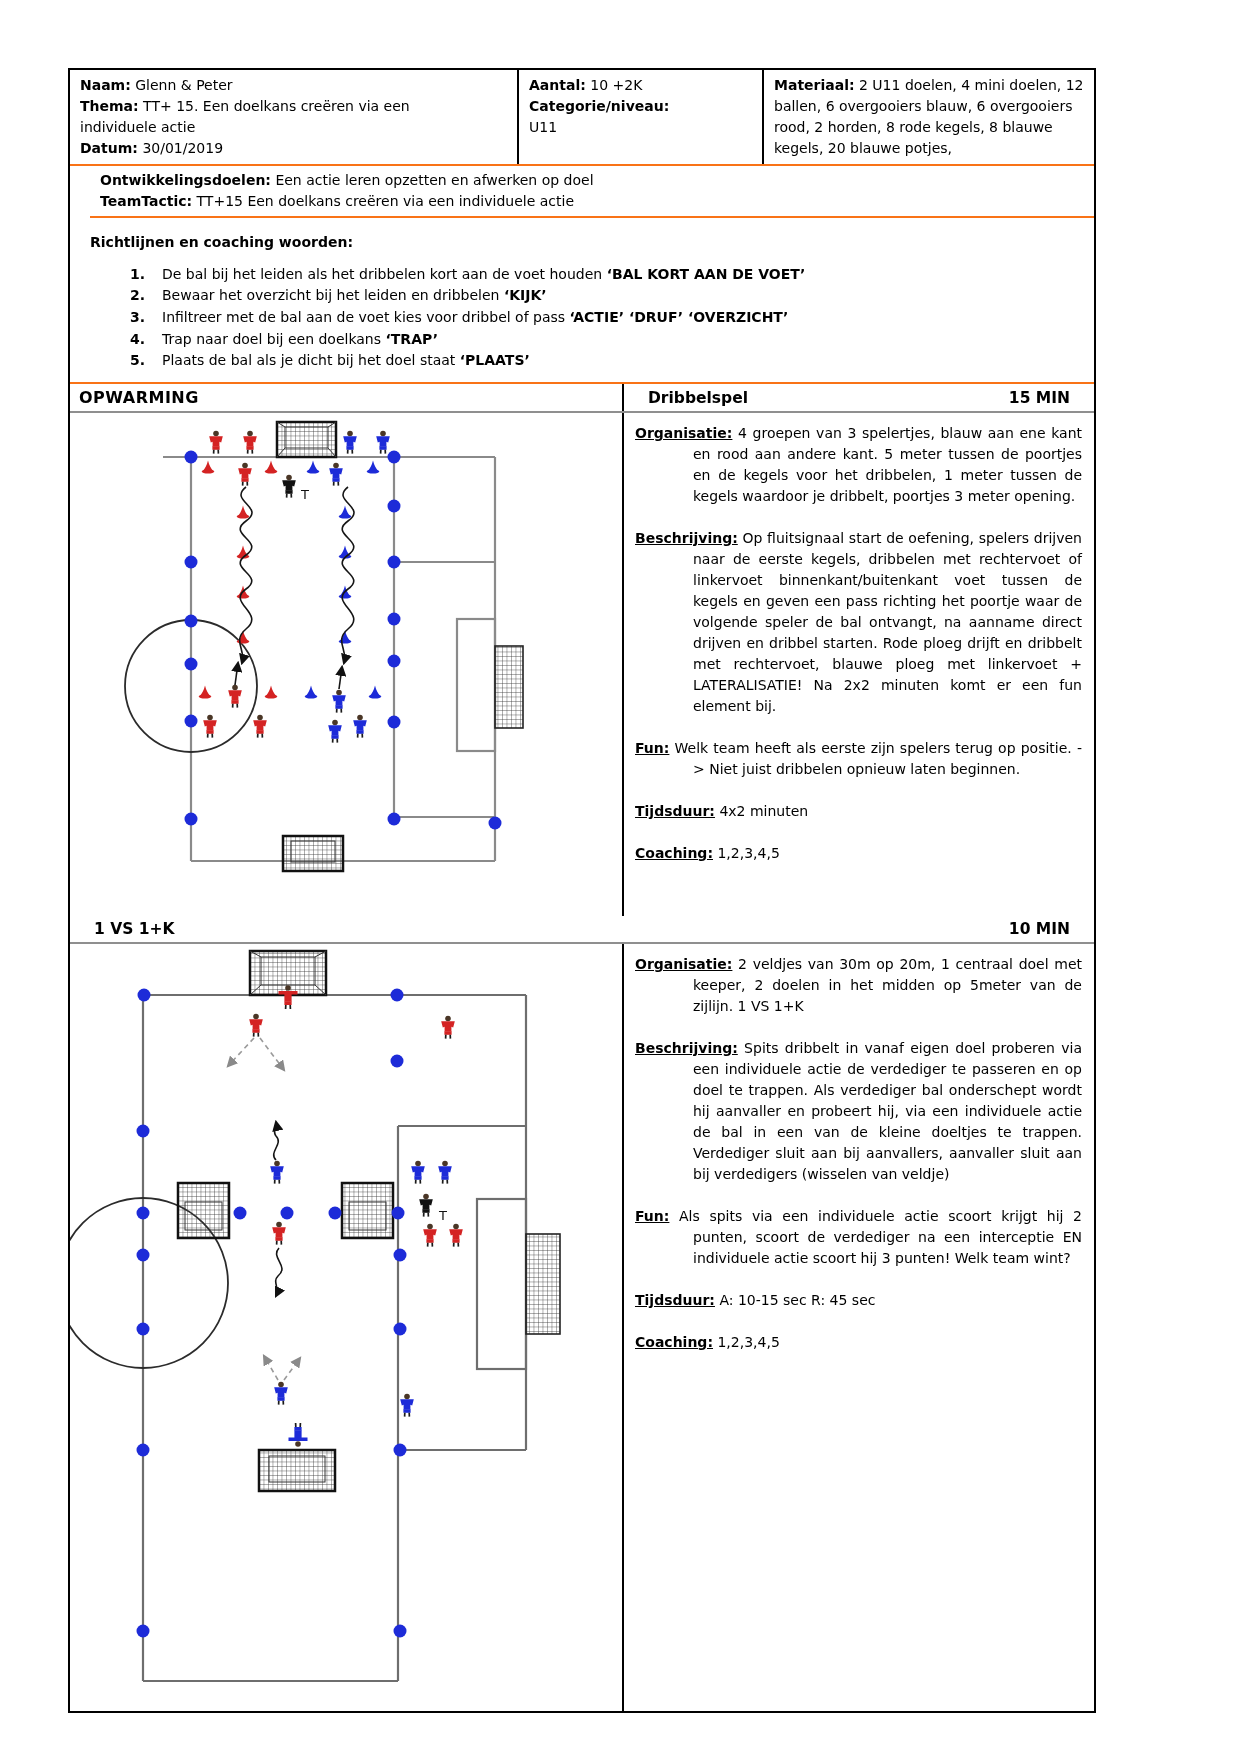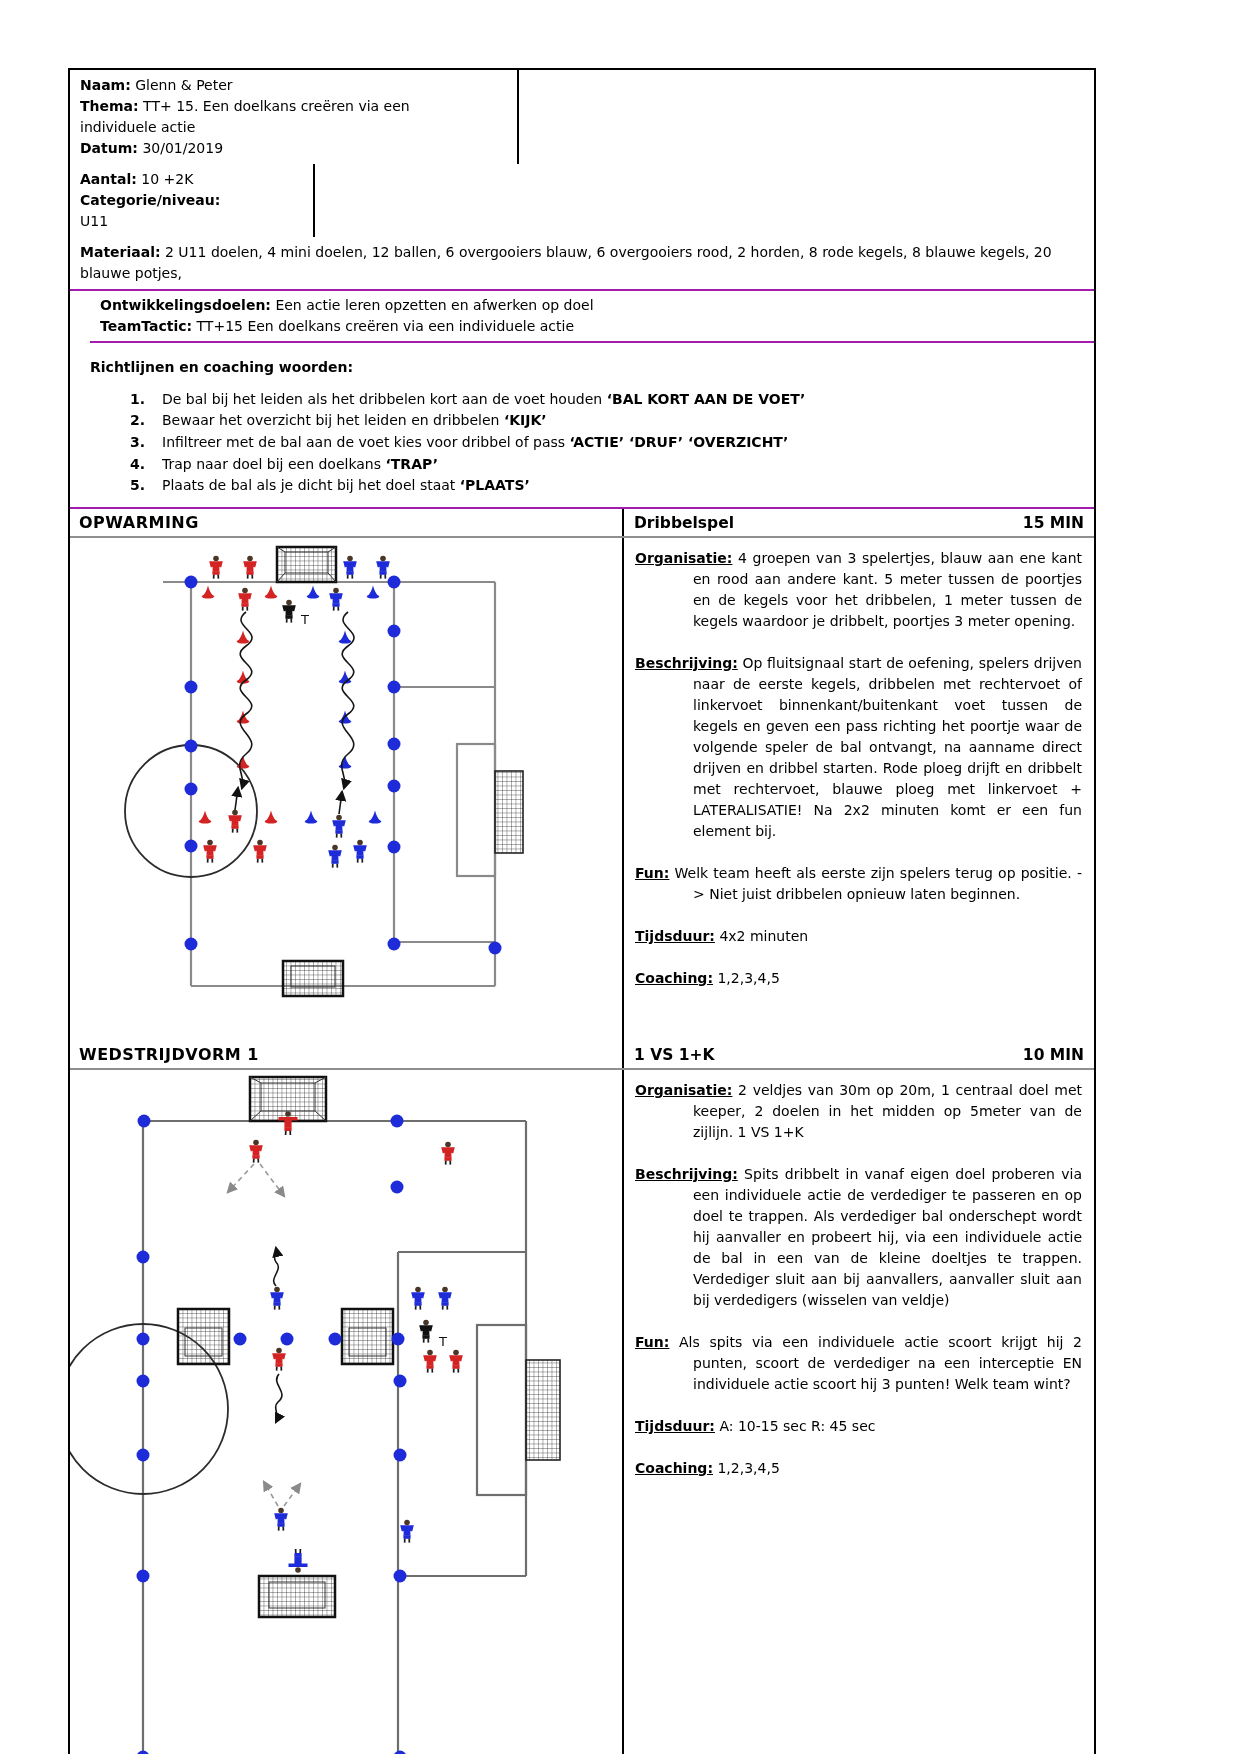--- a/index.html
+++ b/index.html
@@ -1,37 +1,37 @@
 <!DOCTYPE html>
 <html><head>
 <meta charset="utf-8">
 <style>
   html,body{margin:0;padding:0;background:#ffffff;}
   body{width:1241px;height:1754px;overflow:hidden;position:relative;
        font-family:"DejaVu Sans",sans-serif;font-size:14px;color:#000;}
   *{box-sizing:border-box;}
   .doc{position:absolute;left:68px;top:68px;width:1028px;border:2px solid #000;background:#fff;}
-  .row{border-bottom:2px solid #a21caf;flex-direction:column;}
+  .row{border-bottom:2px solid #f97316;}
   .row:last-child{border-bottom:none;}
   .head-row{display:flex;}
   .cell{padding:5px 10px;line-height:1.5;}
   .c1{width:449px;border-right:2px solid #000;padding-right:70px;}
   .c2{width:245px;border-right:2px solid #000;}
   .c3{flex:1;}
   .cell p{margin:0;}
   .blabel{font-weight:bold;}
   .doelen{padding:4px 10px;line-height:1.5;margin-left:20px;}
   .doelen p{margin:0;}
   .guide{padding:4px 10px 10px;line-height:1.55;}
   .guide .gtitle{font-weight:bold;margin:10px;}
   .gitem{display:flex;margin-left:50px;}
   .gnum{font-weight:bold;width:32px;flex:none;}
   .sec-head{display:flex;border-bottom:2px solid #8f8f8f;background:#fff;}
   .sec-head .shl{width:554px;border-right:2px solid #000;padding:4px 9px;font-weight:bold;font-size:16px;letter-spacing:.5px;}
-  .sec-head .shr{flex:1;display:flex;justify-content:space-between;align-items:center;padding:4px 10px;font-weight:bold;font-size:15.5px;}
+  .sec-head .shr{flex:1;display:flex;justify-content:space-between;align-items:center;padding:4px 24px;font-weight:bold;font-size:15.5px;}
   .sec-body{display:flex;}
   .sec-body .dia{width:554px;border-right:2px solid #000;position:relative;overflow:hidden;}
   .sec-body .txt{flex:1;padding:10px 12px 0 11px;}
   .h1{height:503px;}
   .h2{height:767px;}
   .txt p{margin:0 0 21px;line-height:1.5;text-align:justify;padding-left:58px;text-indent:-58px;}
   .plabel{font-weight:bold;text-decoration:underline;}
   svg{display:block;}
   .red{color:#d42323;}
   .blue{color:#1d2bd8;}
@@ -222,21 +222,20 @@
     <div class="txt">
       <p><span class="plabel">Organisatie:</span> <span>4 groepen van 3 spelertjes, blauw aan ene kant en rood aan andere kant. 5 meter tussen de poortjes en de kegels voor het dribbelen, 1 meter tussen de kegels waardoor je dribbelt, poortjes 3 meter opening.</span></p>
       <p><span class="plabel">Beschrijving:</span> <span>Op fluitsignaal start de oefening, spelers drijven naar de eerste kegels, dribbelen met rechtervoet of linkervoet binnenkant/buitenkant voet tussen de kegels en geven een pass richting het poortje waar de volgende speler de bal ontvangt, na aanname direct drijven en dribbel starten. Rode ploeg drijft en dribbelt met rechtervoet, blauwe ploeg met linkervoet + LATERALISATIE! Na 2x2 minuten komt er een fun element bij.</span></p>
       <p><span class="plabel">Fun:</span> <span>Welk team heeft als eerste zijn spelers terug op positie. -&gt; Niet juist dribbelen opnieuw laten beginnen.</span></p>
       <p><span class="plabel">Tijdsduur:</span> <span>4x2 minuten</span></p>
       <p><span class="plabel">Coaching:</span> <span>1,2,3,4,5</span></p>
     </div>
   </div>
 
   <div class="sec-head">
-    <div class="shl">WEDSTRIJDVORM 1</div>
     <div class="shr">
       <span>1 VS 1+K</span>
       <span>10 MIN</span>
     </div>
   </div>
 
   <div class="sec-body h2">
     <div class="dia">
       <svg width="552" height="765" viewBox="0 0 552 765">
 

